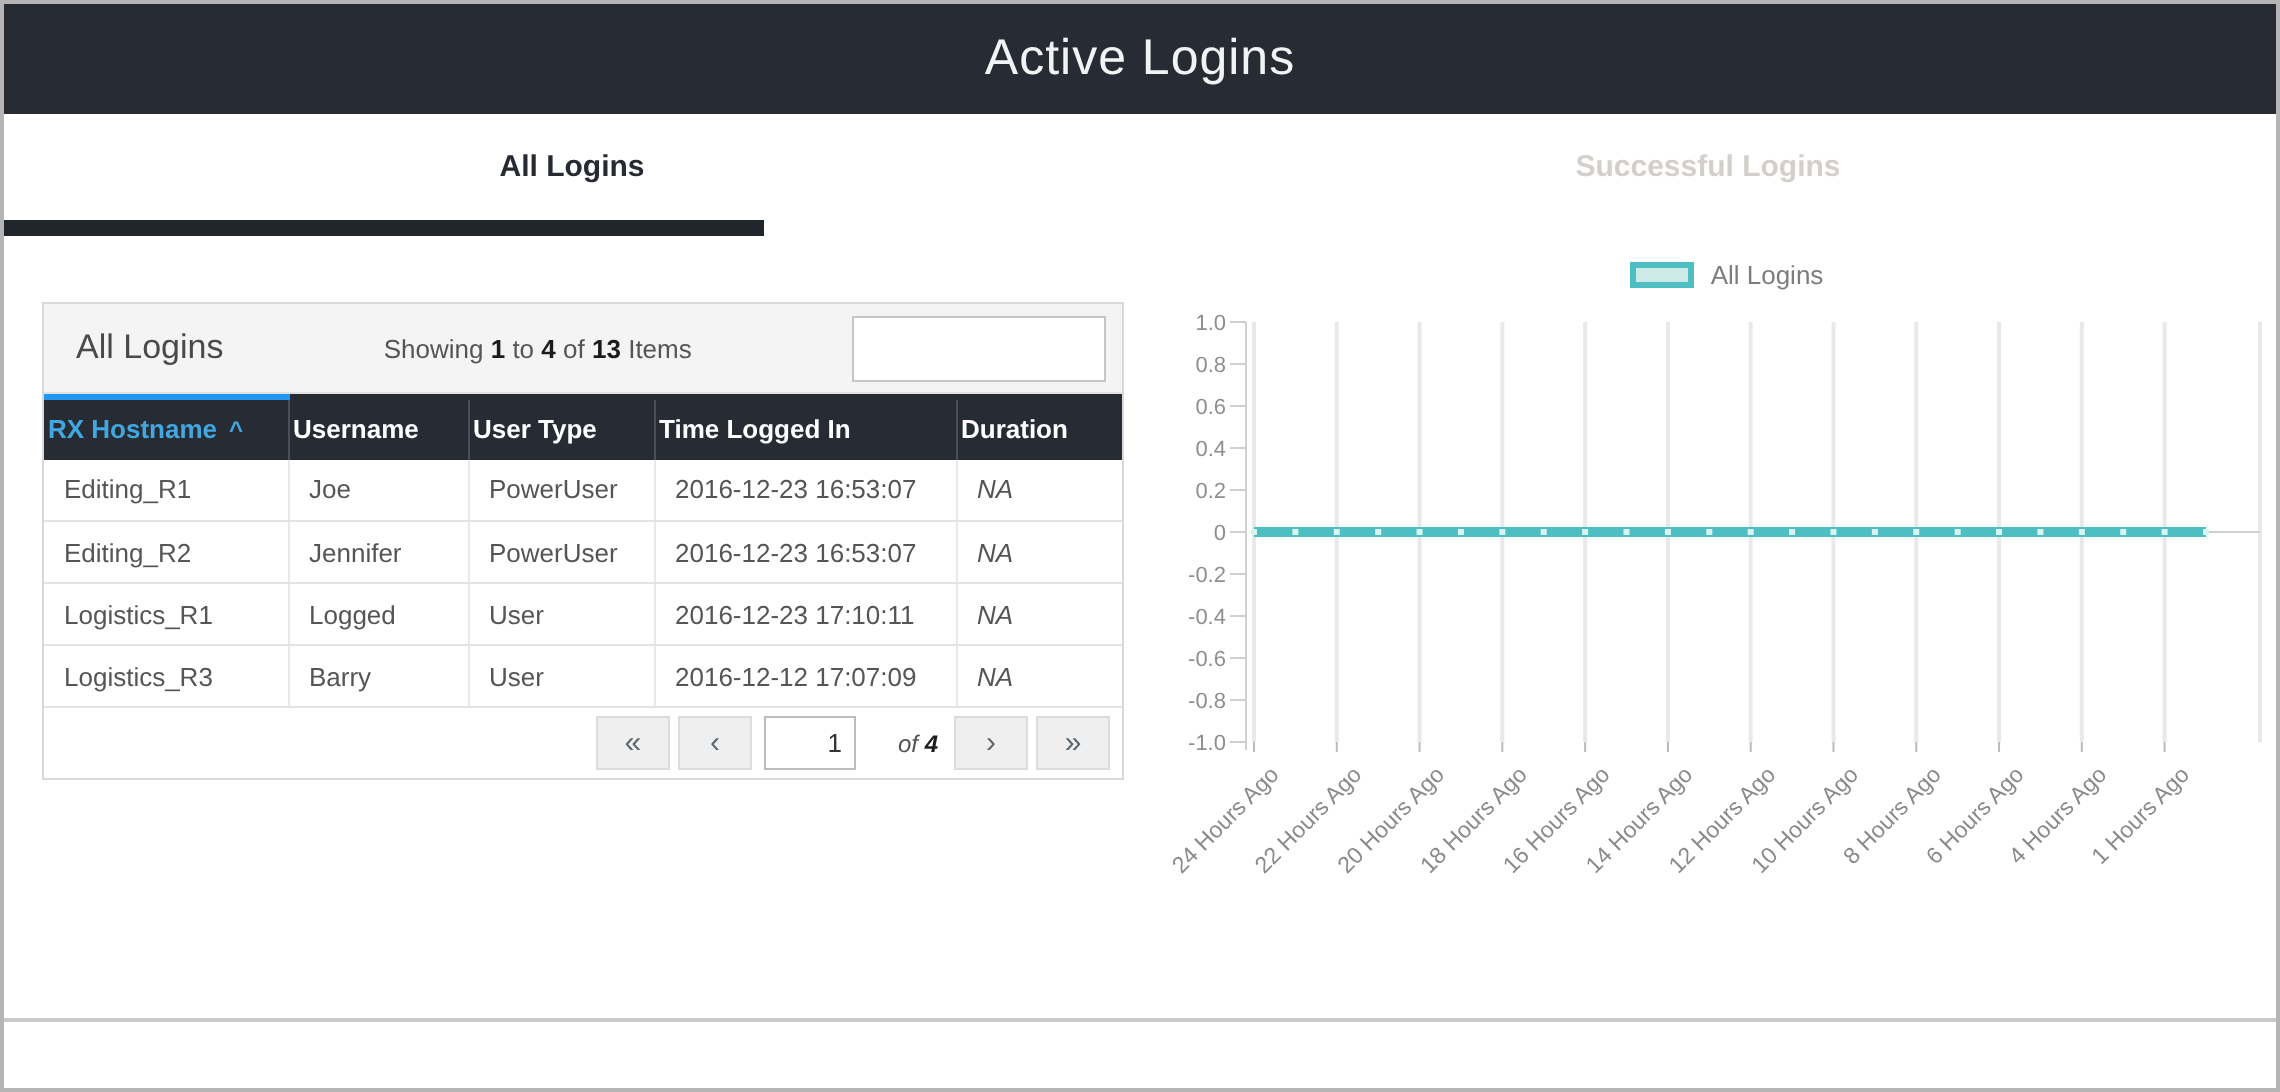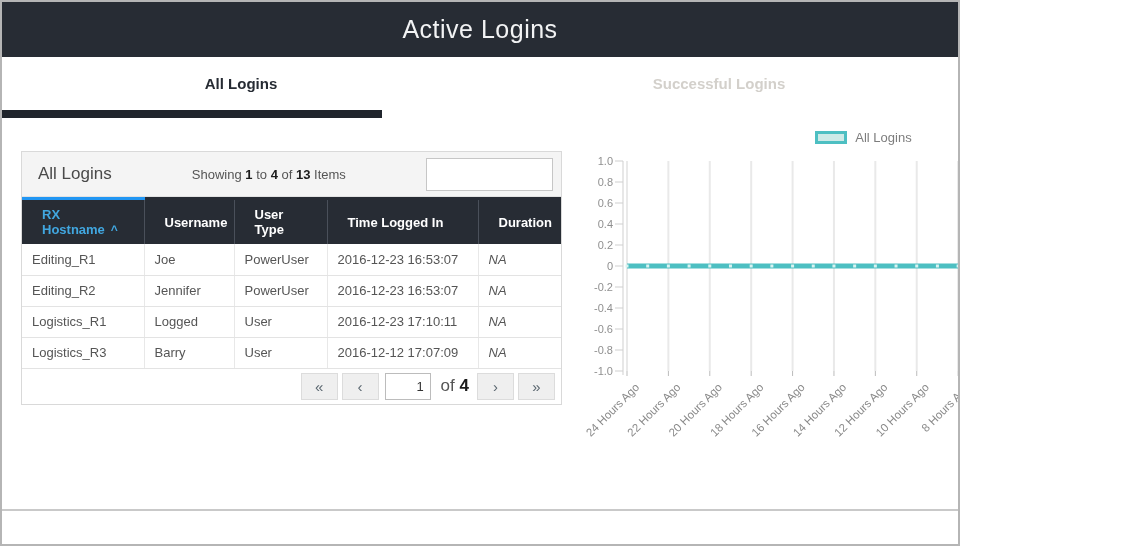--- a/index.html
+++ b/index.html
@@ -1,19 +1,19 @@
 <!DOCTYPE html>
 <html><head>
 <meta charset="utf-8">
 <style>
   * { margin:0; padding:0; box-sizing:border-box; }
   html,body { background:#fff; }
   body { font-family:"Liberation Sans","DejaVu Sans",sans-serif; }
 
-  .page { position:relative; width:960px; height:546px; background:#fff;
+  .page { position:relative; width:1140px; height:546px; background:#fff;
           border:2px solid #b5b5b5; overflow:hidden; }
 
   
   .app-header { height:55px; background:#272c34; display:flex; align-items:center; justify-content:center; }
   .app-title { color:#f2f3f4; font-size:25px; font-weight:300; letter-spacing:.5px; }
 
   
   .tabbar { display:flex; height:53px; background:#fff; }
   .tab { flex:1 1 33.333%; display:flex; align-items:center; justify-content:center;
          font-size:15px; font-weight:bold; color:#d3d0cb; cursor:pointer; }
@@ -28,42 +28,42 @@
   .panel-header { height:45px; background:#f4f4f4; border-bottom:1px solid #e2e2e2;
                   display:flex; align-items:center; padding:0 8px 0 16px; }
   .panel-title { font-size:17px; color:#4a4a4a; white-space:nowrap; }
   .showing { flex:1; text-align:center; font-size:13px; color:#555; }
   .showing b { color:#1c1c1c; }
   .search-input { width:127px; height:33px; border:1px solid #c6c6c6; background:#fff;
                   font-size:13px; padding:0 6px; outline:none; }
 
   table.logins { width:100%; border-collapse:collapse; table-layout:fixed; }
   table.logins th { background:#272c34; color:#fff; font-size:13px; font-weight:bold;
-                    text-align:left; padding:7px 20px; height:31px;
+                    text-align:left; padding:7px 2px; height:31px;
                     border-right:1px solid #4a505a; border-top:3px solid #272c34; }
   table.logins th:last-child { border-right:none; }
   table.logins th.sorted { color:#41a7e0; border-top:3px solid #2196f3; }
   .sort-caret { font-size:12px; margin-left:6px; }
   table.logins td { font-size:13px; color:#555; padding:7px 10px; height:31px;
                     border-bottom:1px solid #e3e3e3; border-right:1px solid #e8e8e8;
                     background:#fff; overflow:hidden; white-space:nowrap;margin-top:41px; }
   table.logins td:last-child { border-right:none;font-style:italic; }
   table.logins col.c1{width:122px} table.logins col.c2{width:90px}
   table.logins col.c3{width:93px}  table.logins col.c4{width:151px}
   table.logins col.c5{width:83px}
 
   .panel-footer { height:35px; display:flex; align-items:center; justify-content:flex-end;
                   padding:0 6px; background:#fff; }
   .pager { display:flex; align-items:center; }
   .pager button { height:27px; min-width:37px; margin-left:4px; background:#efefef;
                   border:1px solid #dcdcdc; color:#5b6770; font-size:15px; cursor:pointer;
                   font-family:inherit; }
   .pager .page-input { width:46px; height:27px; margin-left:6px; border:1px solid #bcbcbc;
                        text-align:right; font-size:13px; color:#333; padding:0 6px; outline:none; }
-  .pager-of { font-size:17px; color:#555; margin:0 4px 0 10px; white-space:nowrap; }
+  .pager-of { font-size:12px; color:#555; margin:0 4px 0 21px; white-space:nowrap;font-style:italic; }
   .pager-of b { color:#1c1c1c; }
 
   
   .chart { position:absolute; left:583px; top:0px; width:557px; height:392px; }
   .legend { position:absolute; top:12px; left:0; width:100%; display:flex;
             align-items:center; justify-content:center; cursor:pointer; }
   .legend-swatch { display:inline-block; width:32px; height:13px; border:3px solid #4dbfc2;
                    background:#cdeae7; }
   .legend-label { font-size:13px; color:#7d7d7d; margin-left:8px; }
   .chart svg { position:absolute; left:0; top:0; }

